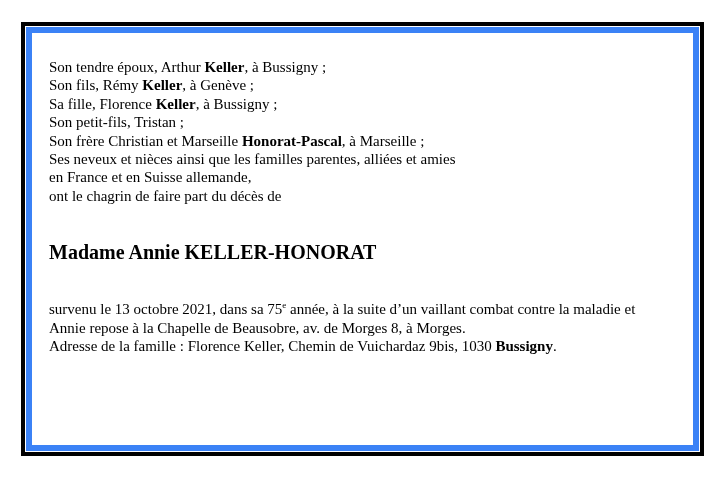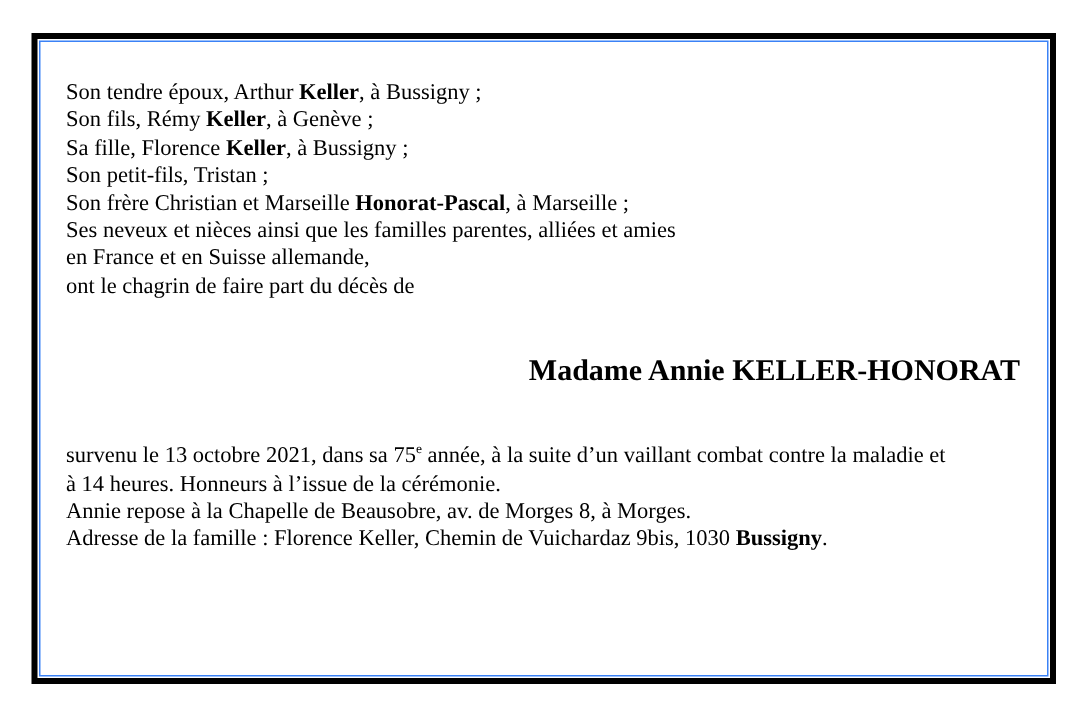--- a/index.html
+++ b/index.html
@@ -20,42 +20,42 @@
     left: 21px;
     top: 22px;
     width: 683px;
     height: 434px;
     box-sizing: border-box;
     border: 4px solid #000000;
   }
   .frame-inner {
     position: absolute;
     inset: 1px;
-    border: 1px solid #3b82f6;
+    border: 6px solid #3b82f6;
     text-decoration: underline;
   }
   .content {
     position: absolute;
     inset: 0;
     padding: 25px 18px 0 17px;
     overflow: hidden;
   }
   .line {
     font-size: 15px;
     line-height: 18.4px;
     white-space: nowrap;
   }
   .line b {
     font-weight: bold;
   }
   .title {
     font-size: 20px;
     font-weight: bold;
     line-height: 24px;
-    text-align: right;
+    text-align: left;
     margin: 35px 0 0 0;
     white-space: nowrap;
   }
   .details {
     margin-top: 36px;
   }
   sup.ordinal {
     font-size: 9px;
     line-height: 0;
     vertical-align: super;
@@ -76,20 +76,19 @@
         <div class="line"><span>Son frère Christian et Marseille </span><b>Honorat-Pascal</b><span>, à Marseille ;</span></div>
         <div class="line"><span>Ses neveux et nièces ainsi que les familles parentes, alliées et amies</span></div>
         <div class="line"><span>en France et en Suisse allemande,</span></div>
         <div class="line"><span>ont le chagrin de faire part du décès de</span></div>
       </div>
 
       <h1 class="title">Madame Annie KELLER-HONORAT</h1>
 
       <div class="details">
         <div class="line"><span>survenu le 13 octobre 2021, dans sa 75</span><sup class="ordinal">e</sup><span> année, à la suite d’un vaillant combat contre la maladie et</span></div>
-        <div class="line"><span>à 14 heures. Honneurs à l’issue de la cérémonie.</span></div>
         <div class="line"><span>Annie repose à la Chapelle de Beausobre, av. de Morges 8, à Morges.</span></div>
         <div class="line"><span>Adresse de la famille : Florence Keller, Chemin de Vuichardaz 9bis, 1030 </span><b>Bussigny</b><span>.</span></div>
       </div>
 
     </div>
   </div>
 </div>
 
 </body></html>

